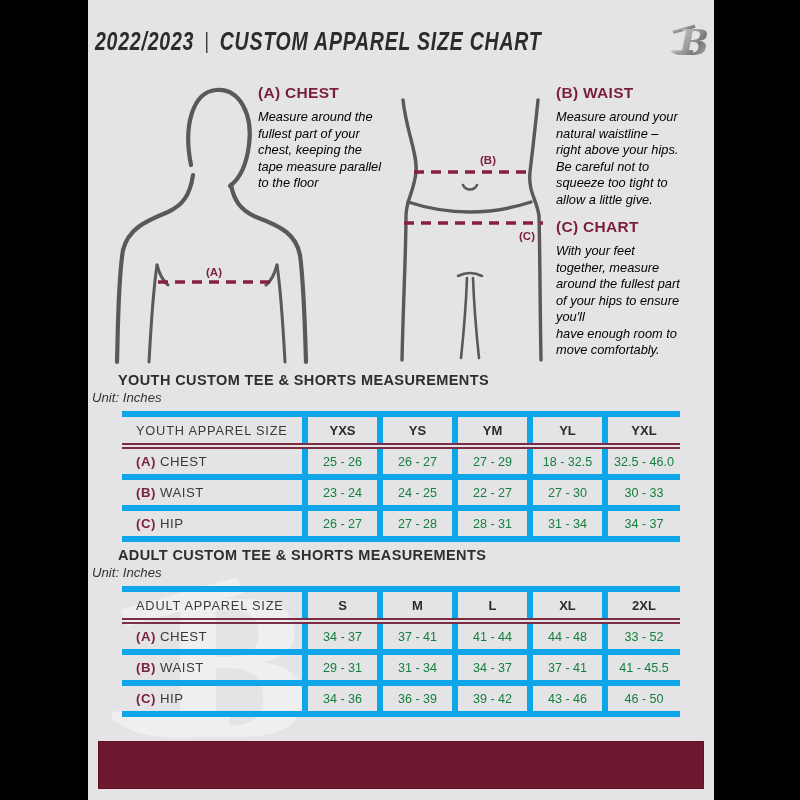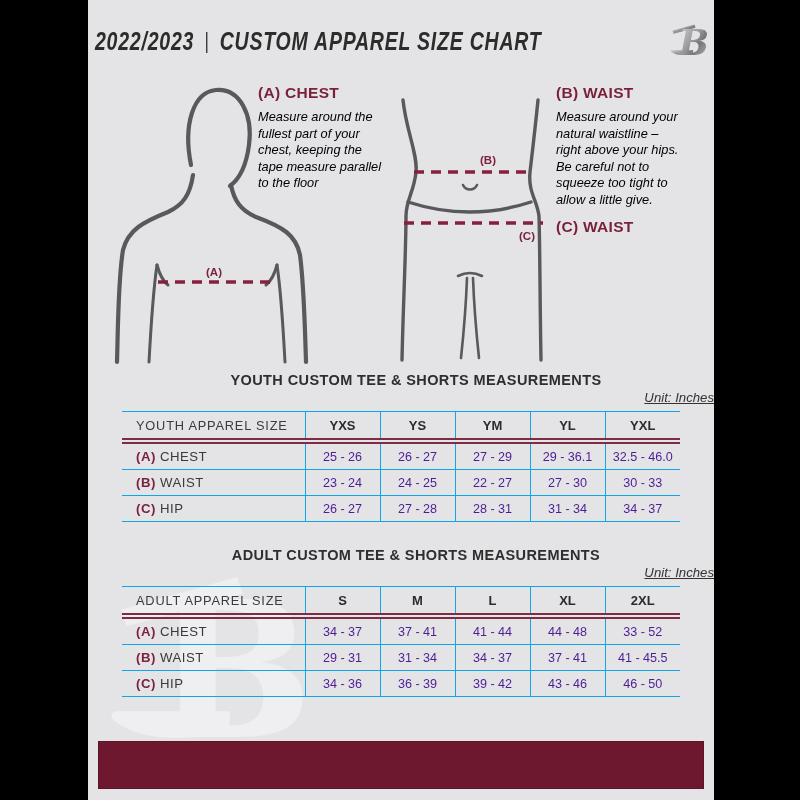--- a/index.html
+++ b/index.html
@@ -28,33 +28,33 @@
   .fig-label{font-family:"Liberation Sans",sans-serif;font-size:11.5px;font-weight:bold;fill:#7c2240;}
   .measure-block{position:absolute;width:158px;color:#7c2240;}
   .measure-block h3{margin:0;font-size:15.5px;font-weight:bold;letter-spacing:.3px;color:#7a1f3a;}
   .measure-block p{margin:7px 0 0 0;font-size:12.8px;line-height:16.5px;font-style:italic;
                    color:#000000;white-space:pre-line;}
   .mb-chest{left:170px;top:8px;}
   .mb-waist{left:468px;top:8px;width:152px;}
   .mb-hips{left:468px;top:142px;width:158px;}
 
   
-  .section-title{position:absolute;left:0;right:0;text-align:center;font-size:14.5px;font-weight:bold;
+  .section-title{position:absolute;left:0;right:0;font-size:14.5px;font-weight:bold;
                  color:#2e2e2e;letter-spacing:.4px;padding-left:30px;}
-  .unit-line{position:absolute;left:10px;right:0;text-align:right;font-size:13.2px;font-style:italic;color:#333;text-decoration:underline;}
+  .unit-line{position:absolute;left:4px;right:0;text-align:left;font-size:13.2px;font-style:italic;color:#333;}
   .size-table{position:absolute;left:34px;border-collapse:collapse;table-layout:fixed;width:558px;background:transparent;}
-  .size-table th,.size-table td{border:1px solid #0ea5e9;padding:0;}
+  .size-table th,.size-table td{border:6px solid #0ea5e9;padding:0;}
   .size-table th{height:26px;}
   .size-table td{height:25px;}
   .size-table thead th{border-bottom:6px double #7c2d44;}
   .size-table th:first-child,.size-table td:first-child{border-left:none;text-align:left;padding-left:14px;}
   .size-table th:last-child,.size-table td:last-child{border-right:none;margin-top:6px;}
   .label-col{font-weight:normal;font-size:12.8px;letter-spacing:.8px;color:#3b3b3b;}
   .size-col{font-weight:bold;font-size:13px;color:#2b2b2b;text-align:center;}
-  .val-cell{font-size:12.6px;color:#4c1d95;text-align:center;}
+  .val-cell{font-size:12.6px;color:#15803d;text-align:center;}
   .row-label{font-size:13.2px;color:#3a3a3a;letter-spacing:.5px;}
   .row-label .pfx{font-weight:bold;color:#7c2240;}
   .t-youth-title{top:372px;} .t-youth-unit{top:390px;} .t-youth{top:411px;}
   .t-adult-title{top:547px;} .t-adult-unit{top:565px;} .t-adult{top:586px;}
 
   
   .footer-bar{position:absolute;left:10px;right:10px;top:741px;height:48px;background:#6e182f;
               border:1px solid #5c1426;box-sizing:border-box;}
 </style>
 </head>
@@ -142,21 +142,28 @@
       <div class="measure-block mb-waist">
         <h3>(B) WAIST</h3>
         <p>Measure around your
 natural waistline –
 right above your hips.
 Be careful not to
 squeeze too tight to
 allow a little give.</p>
       </div>
       <div class="measure-block mb-hips">
-        <h3>(C) WAIST</h3>
+        <h3>(C) CHART</h3>
+        <p>With your feet
+together, measure
+around the fullest part
+of your hips to ensure
+you'll
+have enough room to
+move comfortably.</p>
       </div>
     </section>
 
     <div class="section-title t-youth-title">YOUTH CUSTOM TEE &amp; SHORTS MEASUREMENTS</div>
     <div class="unit-line t-youth-unit">Unit: Inches</div>
     <table class="size-table t-youth">
       <colgroup>
           <col style="width:183px">
           <col style="width:75px">
           <col style="width:75px">
@@ -173,21 +180,21 @@
           <th class="size-col">YL</th>
           <th class="size-col">YXL</th>
         </tr>
       </thead>
       <tbody>
         <tr>
           <td class="row-label"><span class="pfx">(A)</span> <span>CHEST</span></td>
           <td class="val-cell">25 - 26</td>
           <td class="val-cell">26 - 27</td>
           <td class="val-cell">27 - 29</td>
-          <td class="val-cell">29 - 36.1</td>
+          <td class="val-cell">18 - 32.5</td>
           <td class="val-cell">32.5 - 46.0</td>
         </tr>
         <tr>
           <td class="row-label"><span class="pfx">(B)</span> <span>WAIST</span></td>
           <td class="val-cell">23 - 24</td>
           <td class="val-cell">24 - 25</td>
           <td class="val-cell">22 - 27</td>
           <td class="val-cell">27 - 30</td>
           <td class="val-cell">30 - 33</td>
         </tr>

